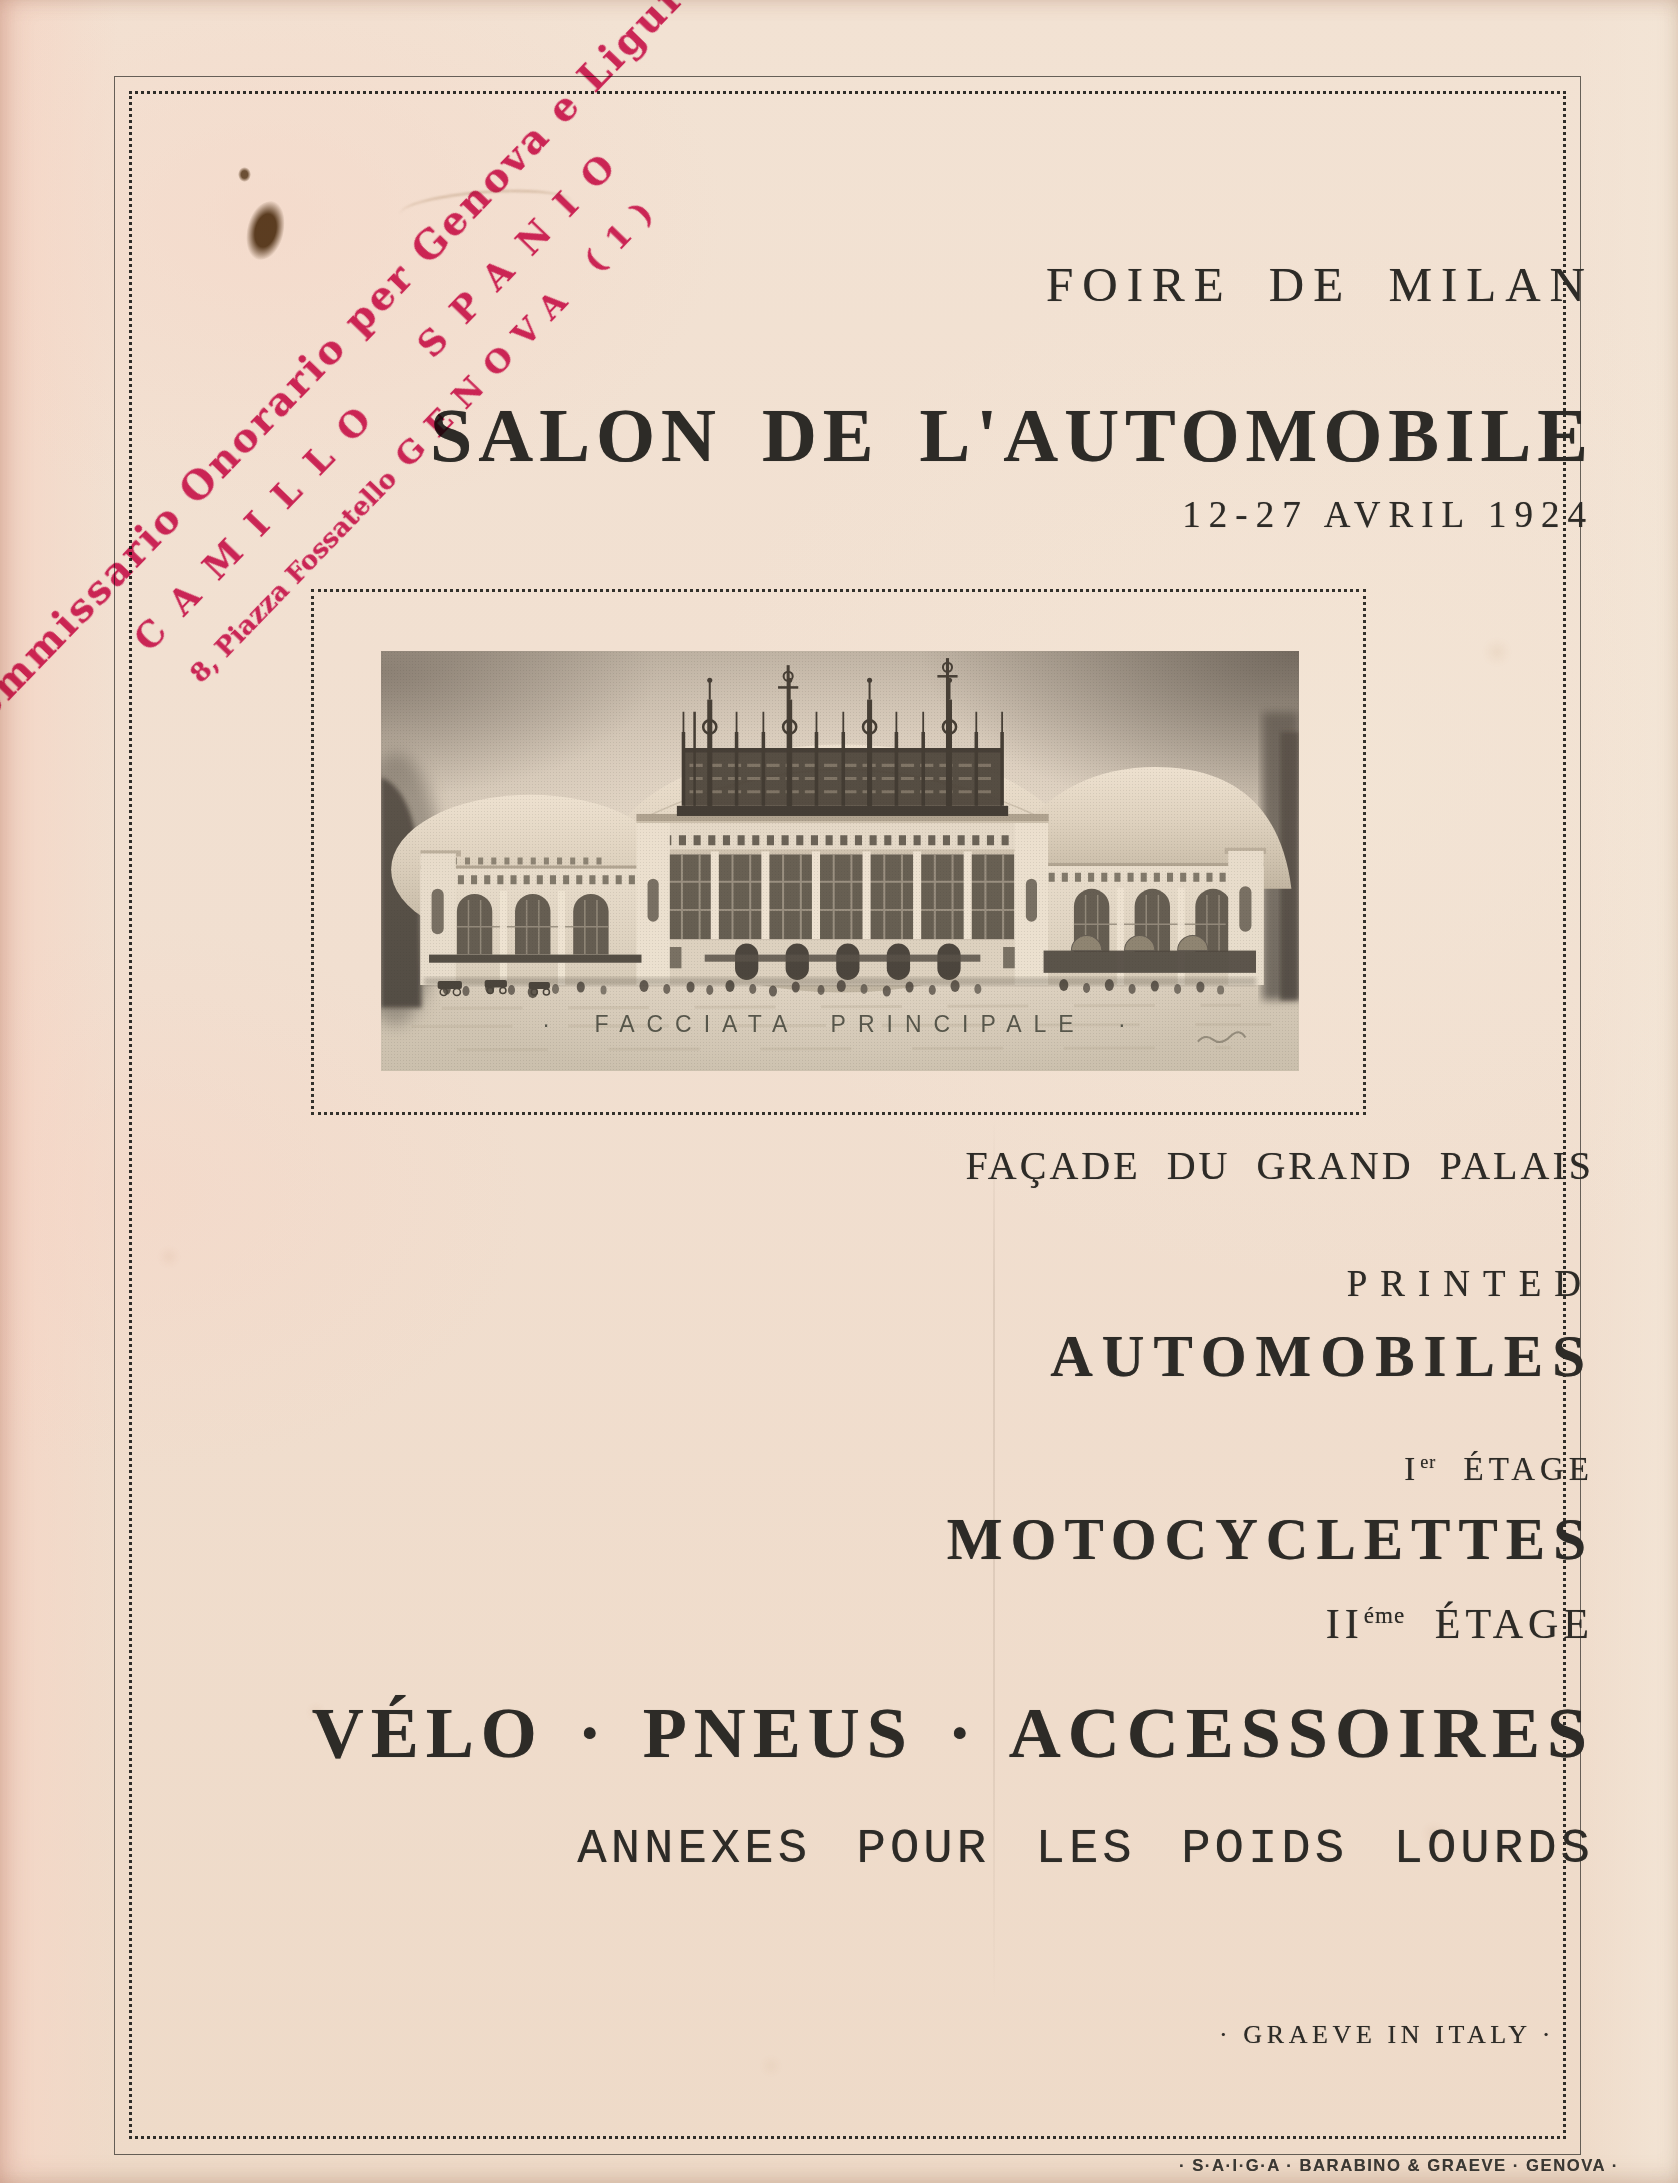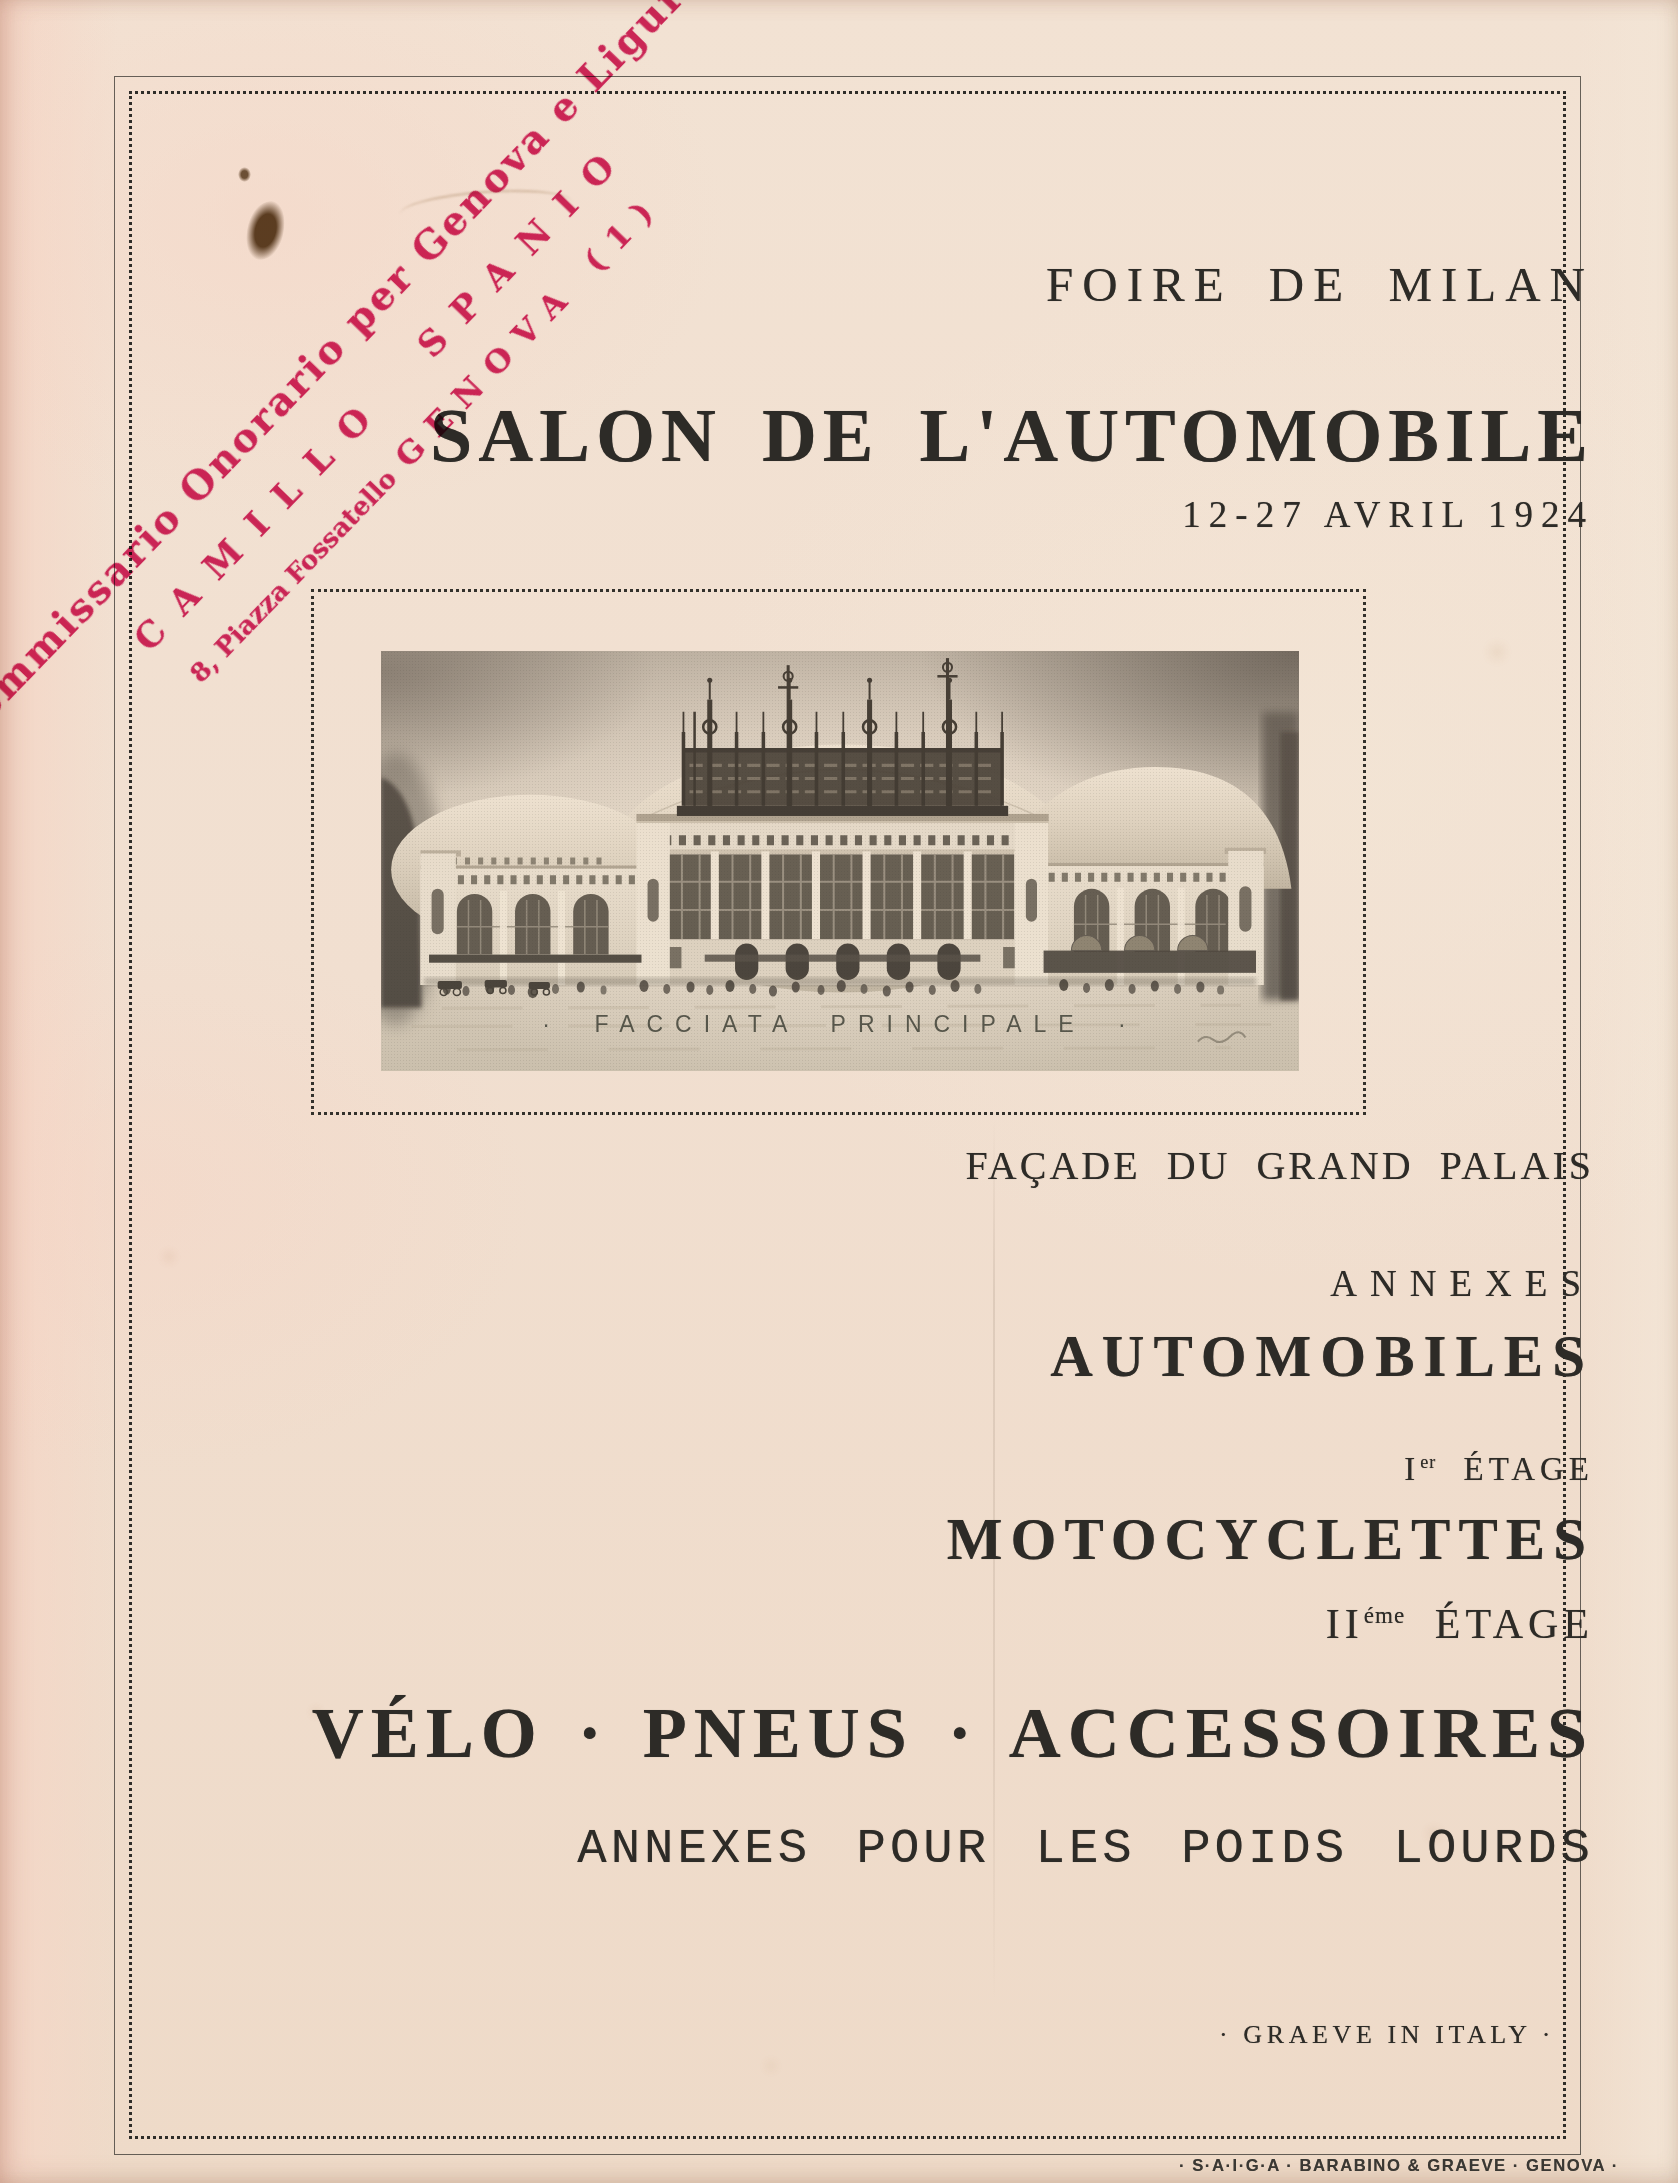--- a/index.html
+++ b/index.html
@@ -380,21 +380,21 @@
           <line x1="150" y1="788" x2="1680" y2="784" stroke-dasharray="180 120"></line>
         </g>
         <path d="M1615,772 q14,-16 30,-4 t34,-6 t30,2" stroke="#4e4b40" stroke-width="4" fill="none" opacity=".5"></path>
       </svg>
       <div class="photo-caption">· FACCIATA PRINCIPALE ·</div>
     </div>
   </div>
 
   <div class="line capbelow ink txt">FAÇADE DU GRAND PALAIS</div>
 
-  <div class="line level ink txt">ANNEXES</div>
+  <div class="line level ink txt">PRINTED</div>
   <div class="line big autos ink txt">AUTOMOBILES</div>
 
   <div class="line level fl1 ink txt"><span>I</span><sup>er</sup> <span>ÉTAGE</span></div>
   <div class="line big motos ink txt">MOTOCYCLETTES</div>
 
   <div class="line level fl2 ink txt"><span>II</span><sup>éme</sup> <span>ÉTAGE</span></div>
   <div class="line big velo ink txt">VÉLO · PNEUS · ACCESSOIRES</div>
 
   <div class="line annex ink txt">ANNEXES POUR LES POIDS LOURDS</div>
 

